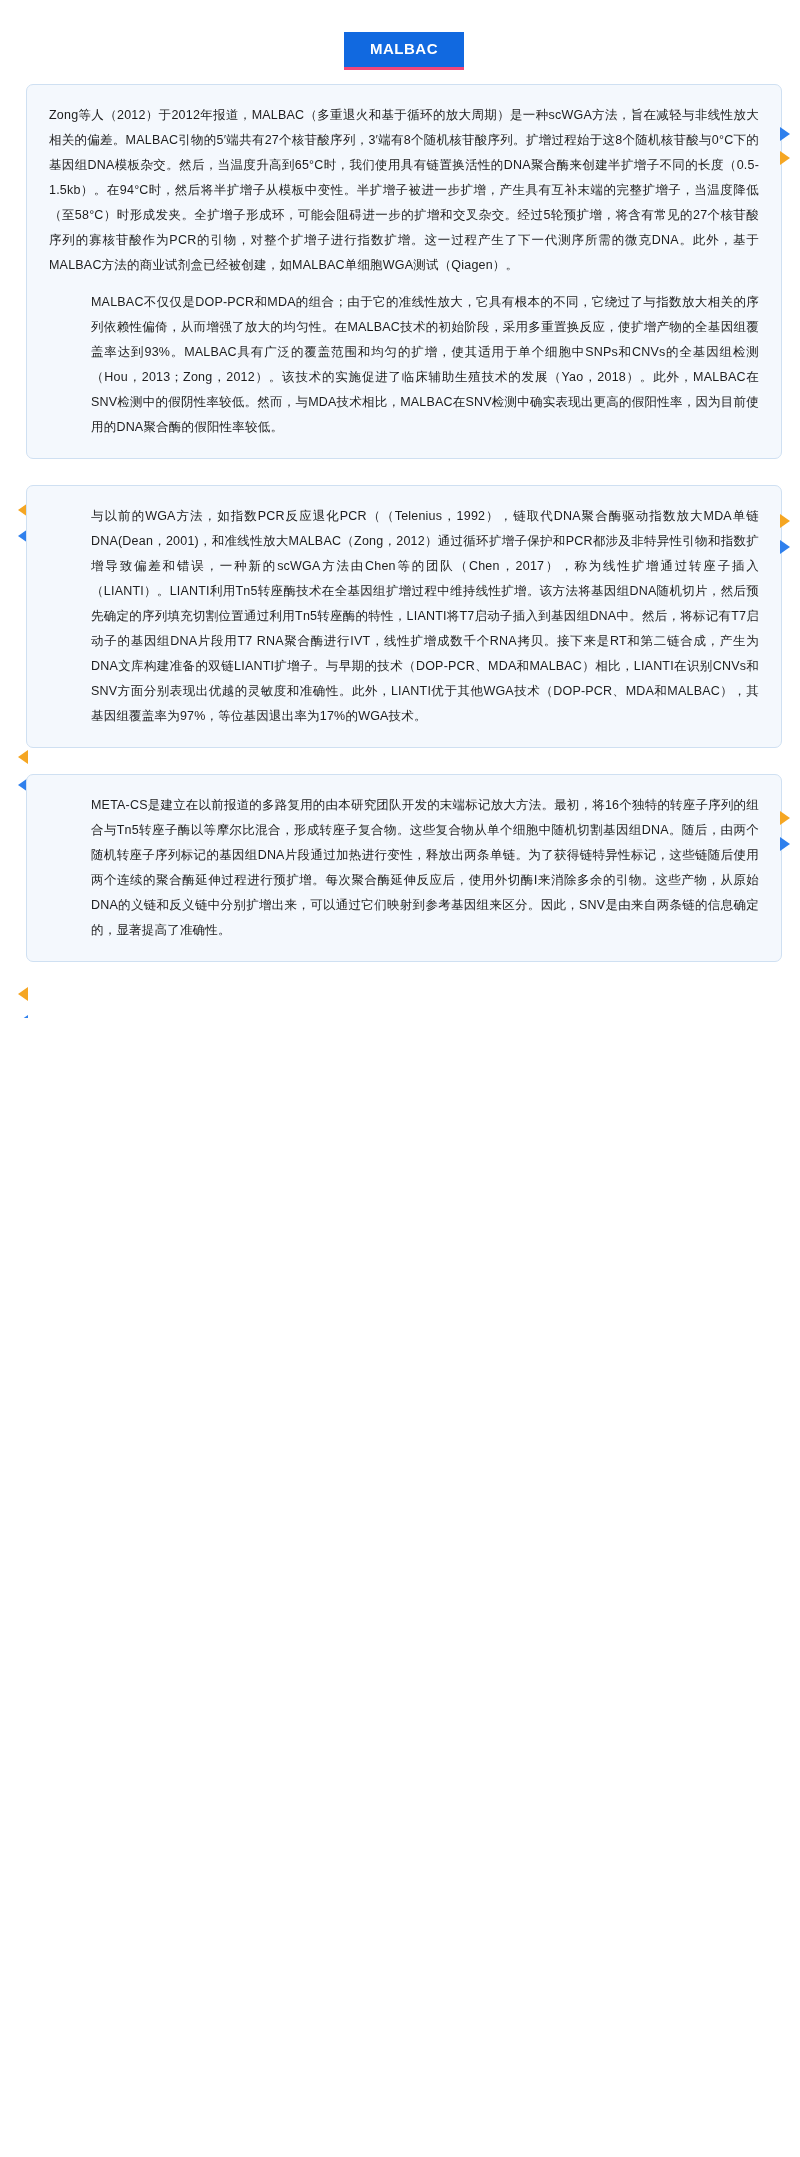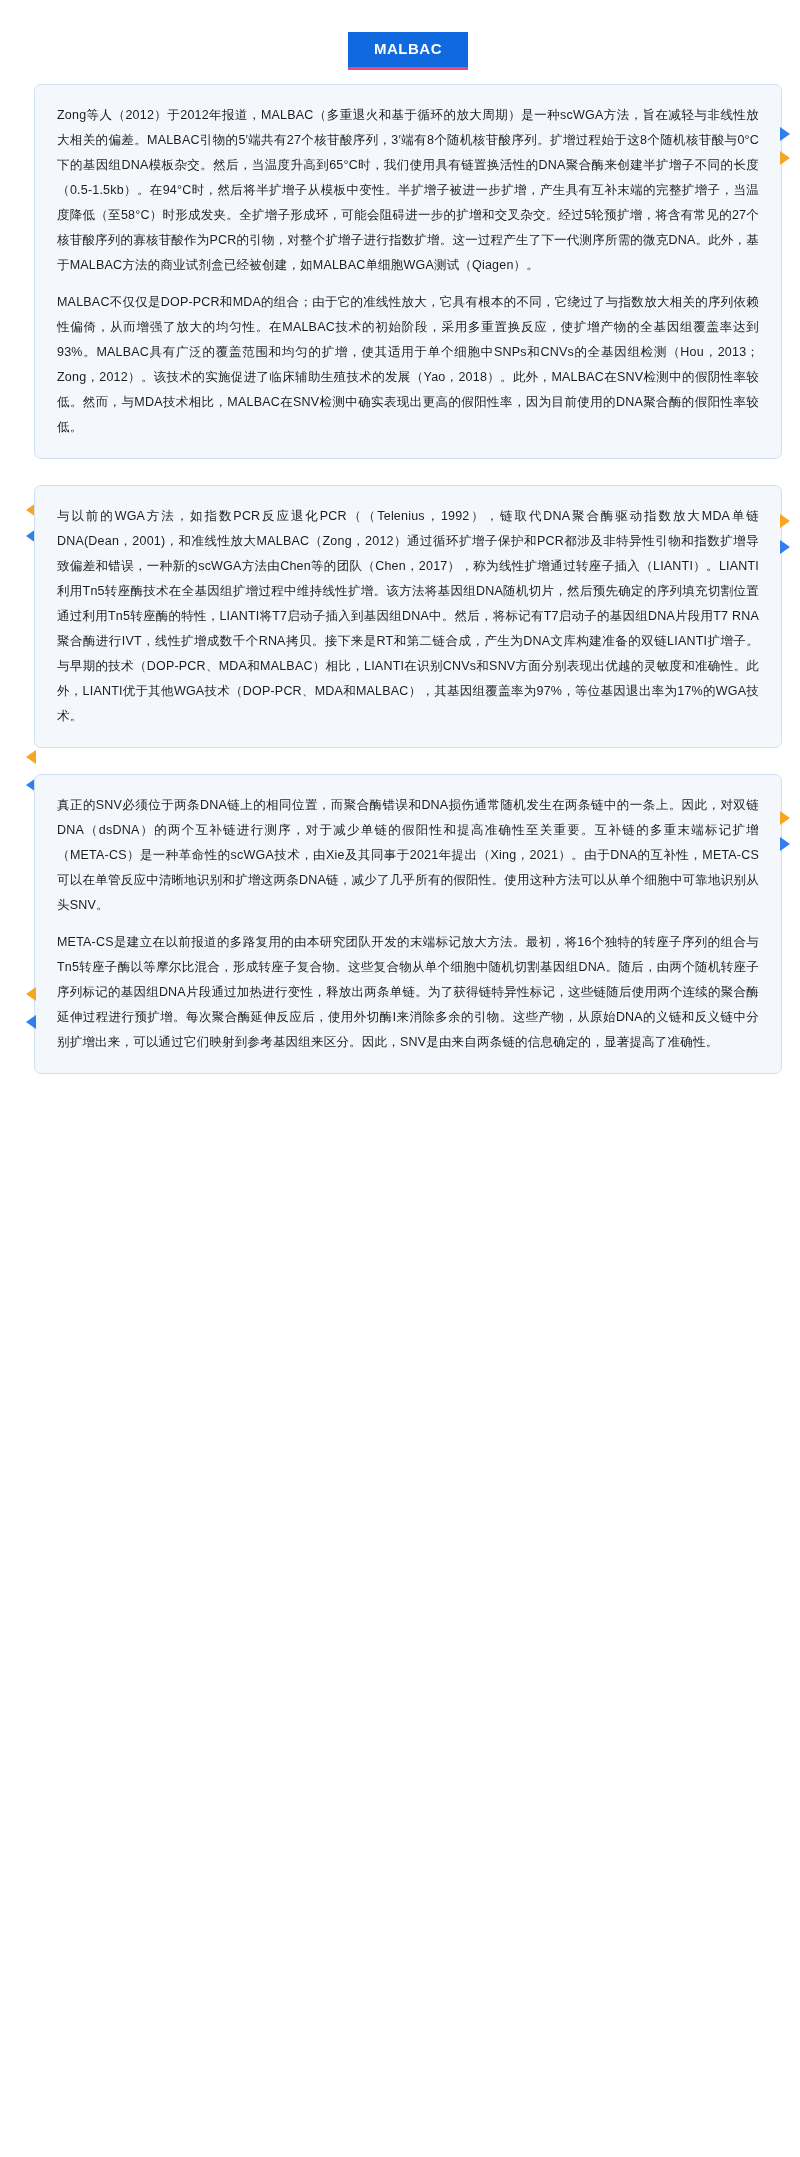--- a/index.html
+++ b/index.html
@@ -8,21 +8,21 @@
     background: #ffffff;
   }
   body {
     width: 800px;
     font-family: "Liberation Sans", sans-serif;
     color: #222;
   }
   .page {
     width: 800px;
     box-sizing: border-box;
-    padding: 18px 0 30px 16px;
+    padding: 18px 0 30px 8px;
     background: #ffffff;
   }
   .section {
     margin: 0 0 26px 0;
   }
   .heading-wrap {
     display: flex;
     justify-content: center;
     align-items: center;
     margin: 14px 0 14px 0;
@@ -50,20 +50,21 @@
   .card p {
     margin: 0 0 12px 0;
     font-size: 12.5px;
     line-height: 2.0;
     text-align: justify;
     color: #1d1d1d;
     letter-spacing: 0.2px;
   }
   .card p:last-child {
     margin-bottom: 0;
+    margin-left: 42px;
   }
   
   .marker {
     position: absolute;
     width: 0;
     height: 0;
     border-style: solid;
   }
   .marker.left {
     left: -9px;
@@ -114,18 +115,17 @@
       <p>与以前的WGA方法，如指数PCR反应退化PCR（（Telenius，1992），链取代DNA聚合酶驱动指数放大MDA单链DNA(Dean，2001)，和准线性放大MALBAC（Zong，2012）通过循环扩增子保护和PCR都涉及非特异性引物和指数扩增导致偏差和错误，一种新的scWGA方法由Chen等的团队（Chen，2017），称为线性扩增通过转座子插入（LIANTI）。LIANTI利用Tn5转座酶技术在全基因组扩增过程中维持线性扩增。该方法将基因组DNA随机切片，然后预先确定的序列填充切割位置通过利用Tn5转座酶的特性，LIANTI将T7启动子插入到基因组DNA中。然后，将标记有T7启动子的基因组DNA片段用T7 RNA聚合酶进行IVT，线性扩增成数千个RNA拷贝。接下来是RT和第二链合成，产生为DNA文库构建准备的双链LIANTI扩增子。与早期的技术（DOP-PCR、MDA和MALBAC）相比，LIANTI在识别CNVs和SNV方面分别表现出优越的灵敏度和准确性。此外，LIANTI优于其他WGA技术（DOP-PCR、MDA和MALBAC），其基因组覆盖率为97%，等位基因退出率为17%的WGA技术。</p>
     </div>
   </div>
 
   <div class="section">
     <div class="card">
       <span class="marker right" style="top:36px;"></span>
       <span class="marker blue-right" style="top:62px;"></span>
       <span class="marker left" style="top:212px;"></span>
       <span class="marker blue-left" style="top:240px;"></span>
-      <p>真正的SNV必须位于两条DNA链上的相同位置，而聚合酶错误和DNA损伤通常随机发生在两条链中的一条上。因此，对双链DNA（dsDNA）的两个互补链进行测序，对于减少单链的假阳性和提高准确性至关重要。互补链的多重末端标记扩增（META-CS）是一种革命性的scWGA技术，由Xie及其同事于2021年提出（Xing，2021）。由于DNA的互补性，META-CS可以在单管反应中清晰地识别和扩增这两条DNA链，减少了几乎所有的假阳性。使用这种方法可以从单个细胞中可靠地识别从头SNV。</p>
       <p>META-CS是建立在以前报道的多路复用的由本研究团队开发的末端标记放大方法。最初，将16个独特的转座子序列的组合与Tn5转座子酶以等摩尔比混合，形成转座子复合物。这些复合物从单个细胞中随机切割基因组DNA。随后，由两个随机转座子序列标记的基因组DNA片段通过加热进行变性，释放出两条单链。为了获得链特异性标记，这些链随后使用两个连续的聚合酶延伸过程进行预扩增。每次聚合酶延伸反应后，使用外切酶Ⅰ来消除多余的引物。这些产物，从原始DNA的义链和反义链中分别扩增出来，可以通过它们映射到参考基因组来区分。因此，SNV是由来自两条链的信息确定的，显著提高了准确性。</p>
     </div>
   </div>
 
 </div>
 
 </body></html>

